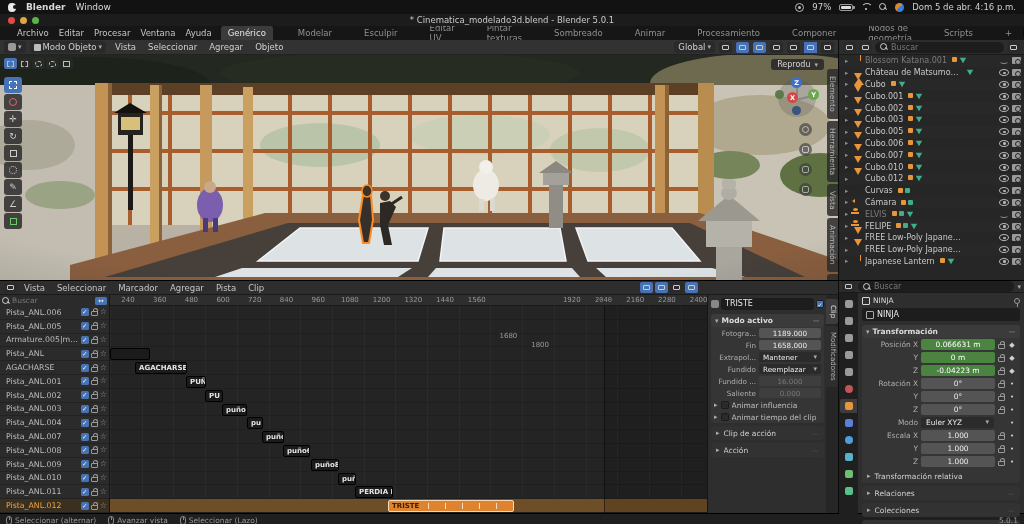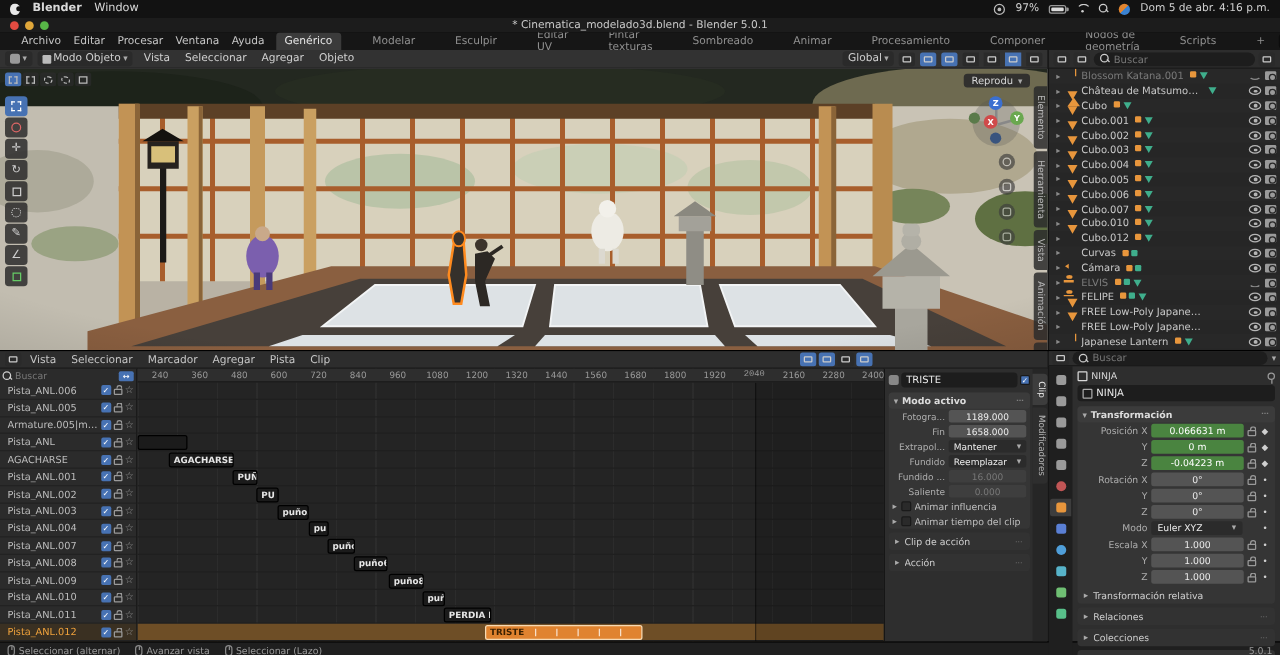--- a/index.html
+++ b/index.html
@@ -536,31 +536,20 @@
           <span class="bdg">
             <span class="b-dot" style="background: rgb(232, 150, 60);"></span>
             <span class="tri-dn green small"></span>
           </span>
           <span class="eye"></span>
           <span class="camres"></span>
         </div>
         <div class="out-row">
           <span class="disc">▸</span>
           <span class="oi"><span class="tri-dn"></span></span>
-          <span class="nm truncate">Cubo.004</span>
-          <span class="bdg">
-            <span class="b-dot" style="background: rgb(232, 150, 60);"></span>
-            <span class="tri-dn green small"></span>
-          </span>
-          <span class="eye"></span>
-          <span class="camres"></span>
-        </div>
-        <div class="out-row">
-          <span class="disc">▸</span>
-          <span class="oi"><span class="tri-dn"></span></span>
           <span class="nm truncate">Cubo.005</span>
           <span class="bdg">
             <span class="b-dot" style="background: rgb(232, 150, 60);"></span>
             <span class="tri-dn green small"></span>
           </span>
           <span class="eye"></span>
           <span class="camres"></span>
         </div>
         <div class="out-row">
           <span class="disc">▸</span>
@@ -867,22 +856,22 @@
             <span class="rnum" style="left: 81.4px;">480</span>
             <span class="rnum" style="left: 113.1px;">600</span>
             <span class="rnum" style="left: 144.8px;">720</span>
             <span class="rnum" style="left: 176.5px;">840</span>
             <span class="rnum" style="left: 208.2px;">960</span>
             <span class="rnum" style="left: 239.9px;">1080</span>
             <span class="rnum" style="left: 271.6px;">1200</span>
             <span class="rnum" style="left: 303.3px;">1320</span>
             <span class="rnum" style="left: 335px;">1440</span>
             <span class="rnum" style="left: 366.7px;">1560</span>
-            <span class="rnum" style="left: 398.4px;">1680</span>
-            <span class="rnum" style="left: 430.1px;">1800</span>
+            <span class="rnum" style="left: 398.4px; margin-top: 36px;">1680</span>
+            <span class="rnum" style="left: 430.1px; margin-top: 45px;">1800</span>
             <span class="rnum" style="left: 461.8px;">1920</span>
             <span class="rnum" style="left: 493.5px; font-family: Liberation Mono, monospace;">2040</span>
             <span class="rnum" style="left: 525.2px;">2160</span>
             <span class="rnum" style="left: 556.9px;">2280</span>
             <span class="rnum" style="left: 588.6px;">2400</span>
           </div>
       </div>
       <div id="nla-side">
         <div id="nla-side-main">
           <div id="strip-name-row">

